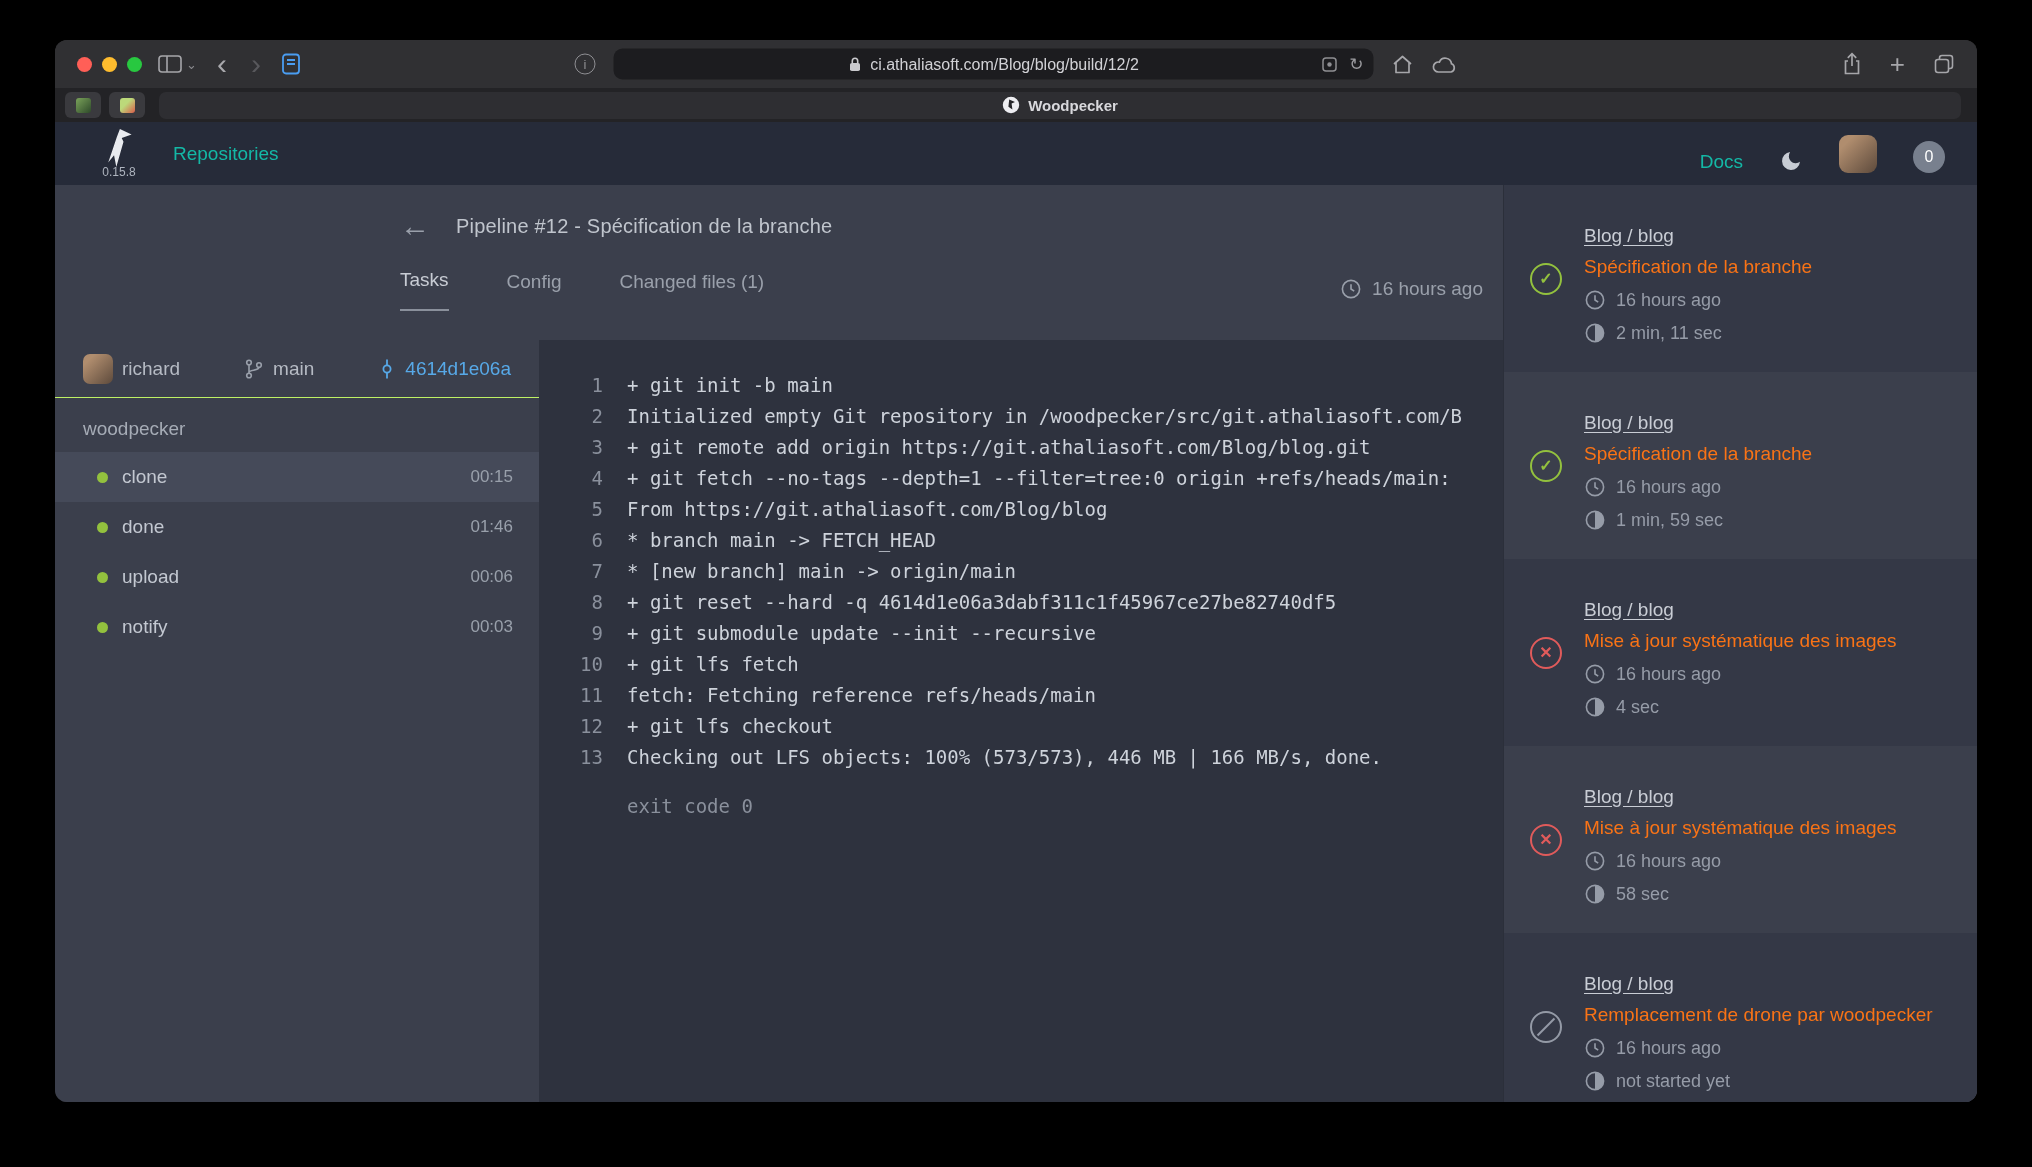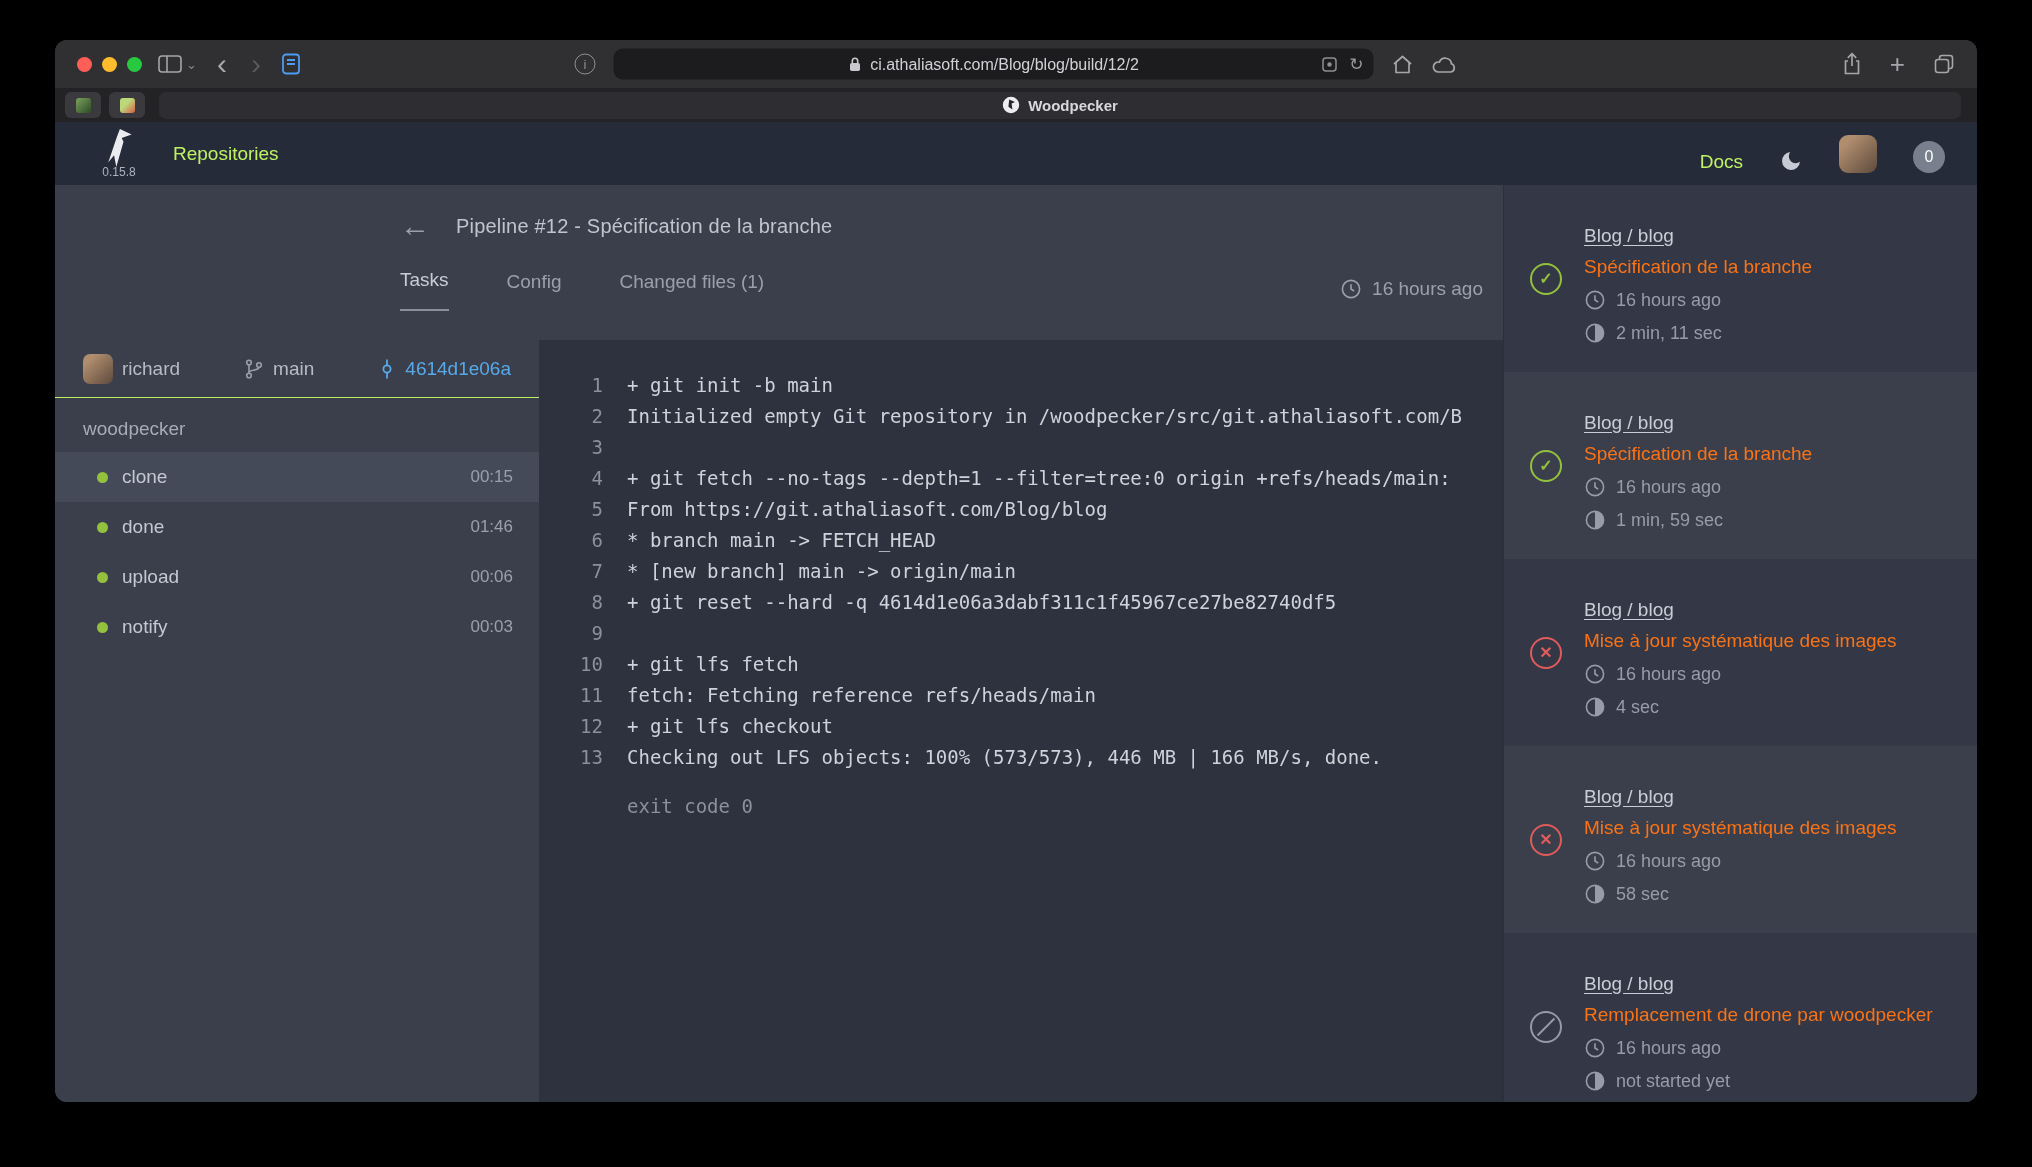--- a/index.html
+++ b/index.html
@@ -38,21 +38,21 @@
   .fav2 { width:15px; height:15px; border-radius:3px; background:linear-gradient(135deg,#bcd97a 40%,#d95b4a); }
   .active-tab { flex:1; height:27px; margin:0 6px; background:#2e2e32; border-radius:7px;
     display:flex; align-items:center; justify-content:center; gap:8px; color:#d8d8dc; font-size:15px; font-weight:600; }
 
   
   .app { flex:1; min-height:0; display:flex; flex-direction:column; background:#3b3f4c; }
   .app-nav { height:63px; flex:none; background:#262b39; display:flex; align-items:center;
     padding:0 32px 0 46px; }
   .logo-wrap { display:flex; flex-direction:column; align-items:center; margin-right:36px; }
   .version { font-size:12px; color:#aeb4be; margin-top:-3px; }
-  .nav-link { font-size:19px; color:#bef264; }
+  .nav-link { font-size:19px; color:#14b8a6; }
   .nav-right { margin-left:auto; display:flex; align-items:flex-end; gap:36px; }
   .avatar { width:38px; height:38px; border-radius:9px;
     background:linear-gradient(135deg,#b08d6e 20%,#5d4a3c); }
   .badge { width:32px; height:32px; border-radius:50%; background:#78808e; color:#fff;
     font-size:16px; display:flex; align-items:center; justify-content:center; }
 
   .app-body { flex:1; min-height:0; display:flex; }
   .main-col { width:1448px; flex:none; display:flex; flex-direction:column; min-height:0; }
 
   .pipe-header { height:155px; flex:none; padding:26px 20px 0 345px; }
@@ -322,20 +322,21 @@
                   <span class="lt">+ git init -b main</span>
                 </div>
 
                 <div class="log-row">
                   <span class="ln">2</span>
                   <span class="lt">Initialized empty Git repository in /woodpecker/src/git.athaliasoft.com/B</span>
                 </div>
 
                 <div class="log-row">
                   <span class="ln">3</span>
+                  <span class="lt">+ git remote add origin https://git.athaliasoft.com/Blog/blog.git</span>
                 </div>
 
                 <div class="log-row">
                   <span class="ln">4</span>
                   <span class="lt">+ git fetch --no-tags --depth=1 --filter=tree:0 origin +refs/heads/main:</span>
                 </div>
 
                 <div class="log-row">
                   <span class="ln">5</span>
                   <span class="lt">From https://git.athaliasoft.com/Blog/blog</span>
@@ -351,20 +352,21 @@
                   <span class="lt">* [new branch] main -&gt; origin/main</span>
                 </div>
 
                 <div class="log-row">
                   <span class="ln">8</span>
                   <span class="lt">+ git reset --hard -q 4614d1e06a3dabf311c1f45967ce27be82740df5</span>
                 </div>
 
                 <div class="log-row">
                   <span class="ln">9</span>
+                  <span class="lt">+ git submodule update --init --recursive</span>
                 </div>
 
                 <div class="log-row">
                   <span class="ln">10</span>
                   <span class="lt">+ git lfs fetch</span>
                 </div>
 
                 <div class="log-row">
                   <span class="ln">11</span>
                   <span class="lt">fetch: Fetching reference refs/heads/main</span>

